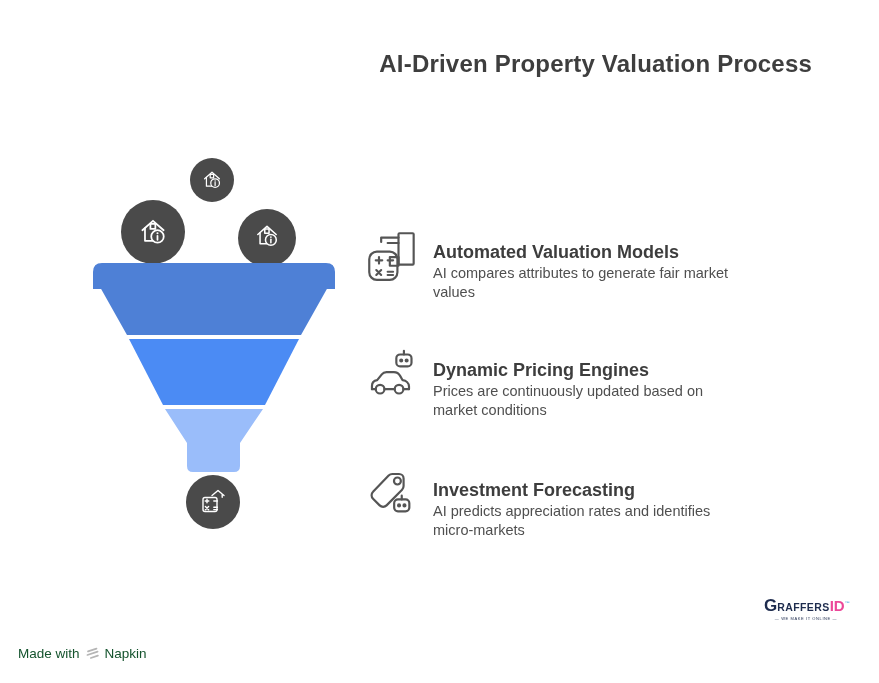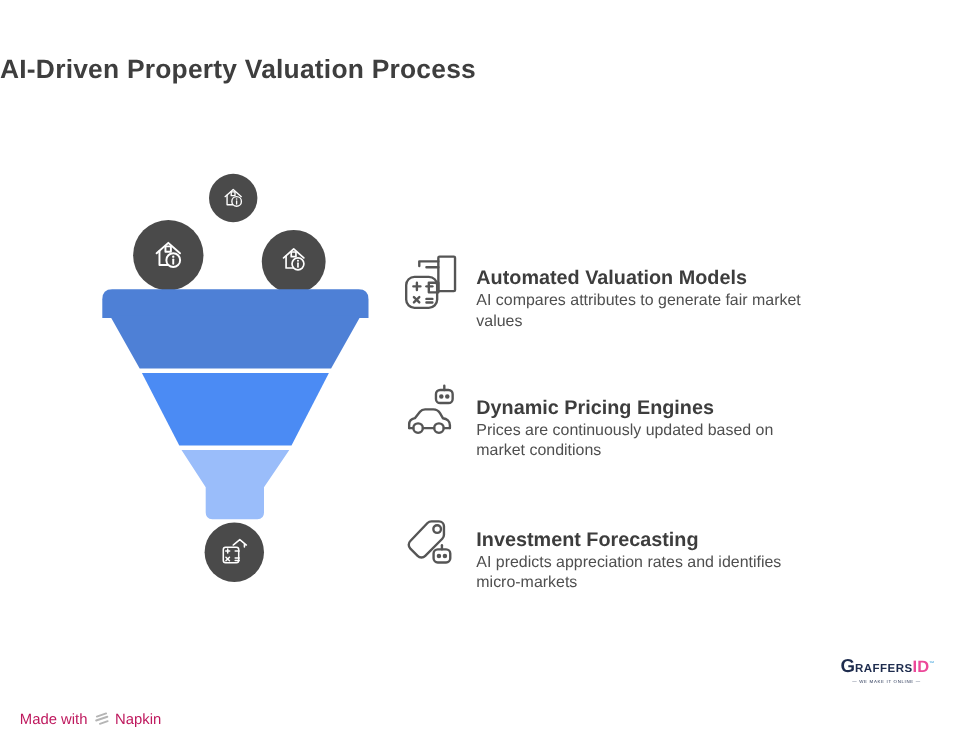--- a/index.html
+++ b/index.html
@@ -1,34 +1,34 @@
 <!DOCTYPE html>
 <html><head>
 <meta charset="utf-8">
 <style>
   html,body{margin:0;padding:0;background:#fff;}
   #page{position:relative;width:879px;height:683px;background:#ffffff;overflow:hidden;
         font-family:"Liberation Sans", sans-serif;}
   
-  .title{position:absolute;left:0;top:50px;width:812px;text-align:left;
+  .title{position:absolute;left:0;top:50px;width:812px;text-align:right;
          font-size:24px;font-weight:bold;color:#3e3e3e;letter-spacing:0.2px;}
   
   .funnel-wrap{position:absolute;left:80px;top:140px;width:270px;height:400px;}
   
   .step{position:absolute;left:366px;display:flex;gap:15px;}
   .step-icon{width:52px;height:52px;flex:0 0 52px;}
   .step-text{padding-top:10px;width:300px;}
   .step-heading{font-size:18px;font-weight:bold;color:#3d3d3d;line-height:24px;}
   .step-desc{font-size:14.5px;color:#4f4f4f;line-height:18.5px;}
   #step-1{top:230px}
   #step-2{top:348px}
   #step-3{top:468px}
   
   .watermark{position:absolute;left:18px;top:646px;display:flex;align-items:center;gap:5px;
-             font-size:13.5px;color:#be185d;}
+             font-size:13.5px;color:#14532d;}
   .watermark svg{display:block;}
   
   .logo{position:absolute;left:764px;top:597px;width:84px;text-align:center;line-height:1;}
   .logo-row{white-space:nowrap;color:#1e2c4e;font-weight:bold;}
   .logo-g{font-size:17px;}
   .logo-rest{font-size:10.5px;letter-spacing:0.4px;text-align:center;}
   .logo-id{font-size:15px;color:#ec4899;}
   .logo-tm{font-size:5px;vertical-align:super;color:#58aee0;}
   .logo-tagline{margin-top:3px;font-size:4px;color:#1e2c4e;letter-spacing:0.6px;}
 </style>

